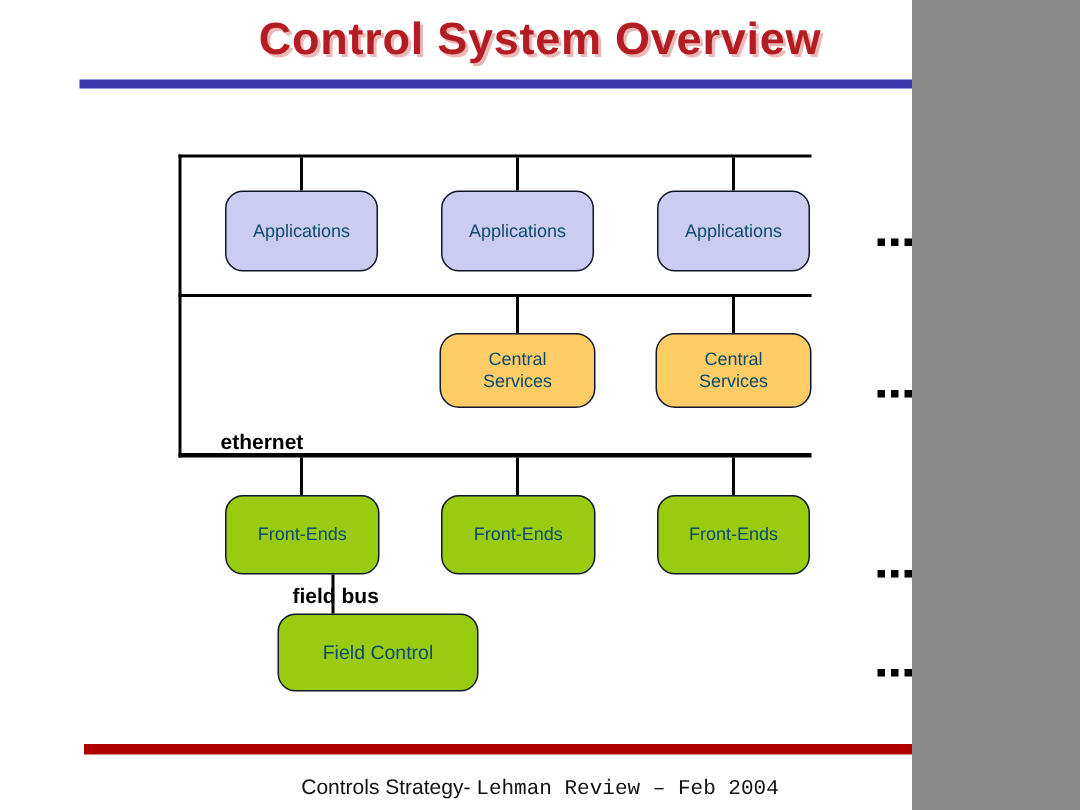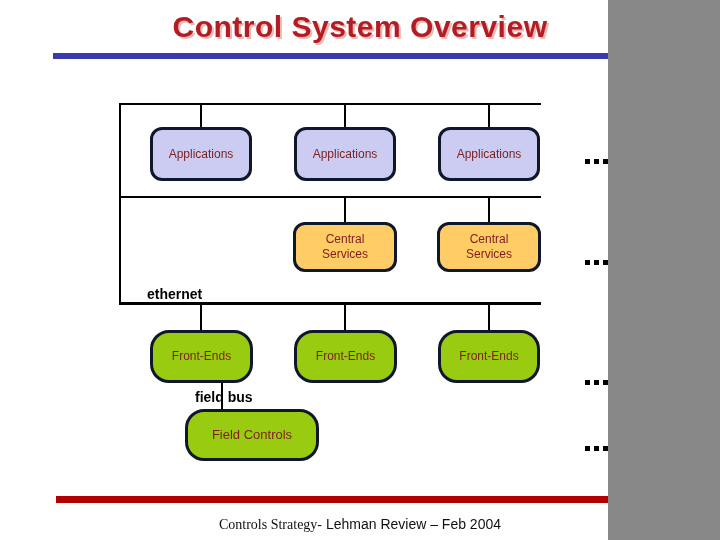--- a/index.html
+++ b/index.html
@@ -11,42 +11,42 @@
   .title{
     position:absolute;left:0;top:10px;width:720px;text-align:center;
     font-size:30px;font-weight:bold;letter-spacing:.5px;color:#b41c24;
     text-shadow:2px 2px 0 #eab9b5;margin:0;
   }
   .title-rule{position:absolute;left:53px;top:53px;width:608px;height:6px;background:#3939b0;}
   
   .hline,.vline{position:absolute;background:#000;}
   
   .box{
-    position:absolute;border:3px solid #0f172a;border-radius:12px;
+    position:absolute;border:1px solid #0f172a;border-radius:12px;
     display:flex;align-items:center;justify-content:center;
-    font-size:12px;color:#7f1d1d;text-align:center;line-height:1.25;
+    font-size:12px;color:#0c4a6e;text-align:center;line-height:1.25;
     box-sizing:border-box;
   }
   .box-apps{background:#ccccf2;}
-  .box-cs{background:#ffcc66;}
-  .box-green{background:#99cc11;border-radius:19px;}
+  .box-cs{background:#ffcc66;border-radius:13px;}
+  .box-green{background:#99cc11;}
   .cs-label{display:block;width:62px;}
   
   .bus-label{position:absolute;font-size:14px;font-weight:bold;color:#000;}
   
   .dots{position:absolute;display:flex;gap:4px;}
   .dots i{display:block;width:5px;height:5px;background:#000;}
   
   .footer-rule{position:absolute;left:56px;top:496px;width:612px;height:7px;background:#b00000;}
   .footer-text{
     position:absolute;left:0;top:516px;width:720px;text-align:center;
     font-size:14px;color:#111;
   }
-  .footer-prefix{font-family:Liberation Serif, serif;text-align:center;}
-  .footer-main{font-family:Liberation Sans, sans-serif;}
+  .footer-prefix{font-family:Liberation Sans, sans-serif;text-align:center;}
+  .footer-main{font-family:Liberation Mono, monospace;}
   .page-number{position:absolute;left:698px;top:515px;font-size:15px;color:#000;}
 </style>
 </head>
 <body>
 
 <div id="slide">
 
   <h1 class="title">Control System Overview</h1>
   <div class="title-rule"></div>
 
@@ -92,21 +92,21 @@
     <span>Front-Ends</span>
   </div>
   <div class="box box-green" style="left:438px;top:330px;width:102px;height:53px;">
     <span>Front-Ends</span>
   </div>
 
   <div class="bus-label" style="left:157px;top:389px;margin-left:38px;">field bus</div>
   <div class="vline" style="left:221px;top:383px;width:2px;height:26px;"></div>
 
   <div class="box box-green" style="left:185px;top:409px;width:134px;height:52px;font-size:13px;">
-    <span>Field Controls</span>
+    <span>Field Control</span>
   </div>
 
   <div class="dots" style="left:585px;top:159px;" title=".....">
     <i></i>
       <i></i>
       <i></i>
       <i></i>
       <i></i>
   </div>
   <div class="dots" style="left:585px;top:260px;" title=".....">

